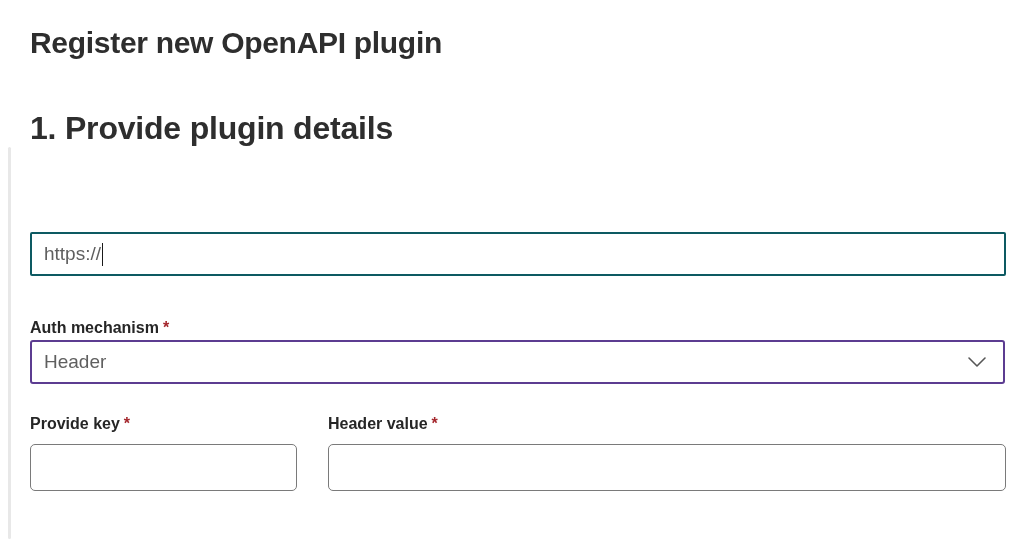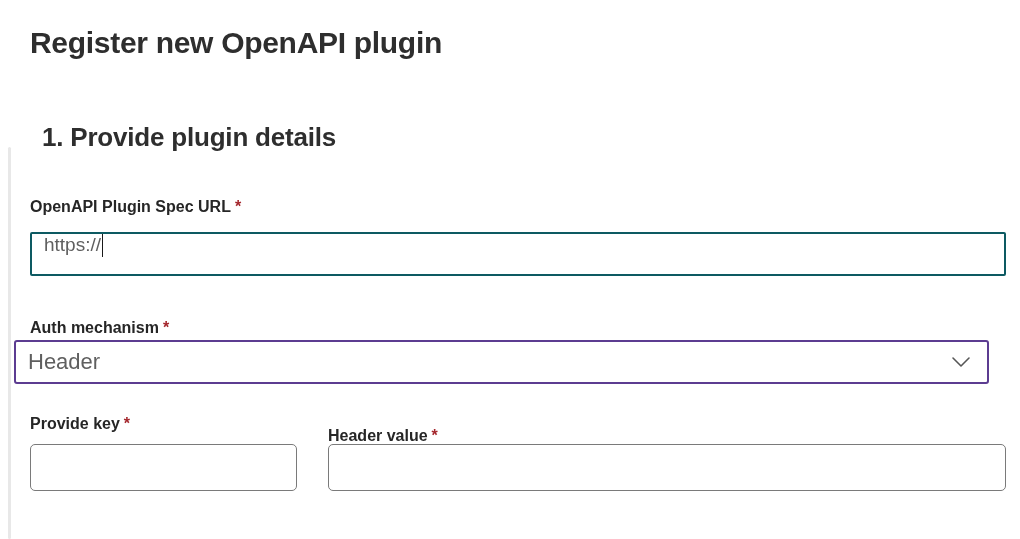--- a/index.html
+++ b/index.html
@@ -23,54 +23,54 @@
   .left-divider{
     position:absolute;left:8px;top:147px;width:3px;height:392px;
     background:#e8e8e8;border-radius:2px;
   }
   .page-title{
     position:absolute;left:30px;top:26px;margin:0;
     font-size:30px;font-weight:700;color:#2e2e2e;letter-spacing:-0.3px;
     white-space:nowrap;
   }
   .section-heading{
-    position:absolute;left:30px;top:110px;margin:12px;
-    font-size:26px;font-weight:700;color:#2e2e2e;letter-spacing:-0.2px;
+    position:absolute;left:30px;top:110px;margin:0;
+    font-size:32px;font-weight:700;color:#2e2e2e;letter-spacing:-0.2px;
     white-space:nowrap;
   }
   .field-label{
     position:absolute;
     font-size:16px;font-weight:600;color:var(--text-dark);
     white-space:nowrap;line-height:20px;
   }
   .lbl-spec-url{left:30px;top:197px;}
   .lbl-auth{left:30px;top:318px;}
   .lbl-header-key{left:30px;top:414px;}
-  .lbl-header-value{left:328px;top:414px;margin-top:12px;}
+  .lbl-header-value{left:328px;top:414px;}
   .asterisk{color:var(--required-red);font-weight:600;padding-left:4px;}
   .textbox-focused{
     position:absolute;left:30px;top:232px;width:976px;height:44px;
     border:2.5px solid var(--focus-border-teal);
     border-radius:2px;background:#fff;
-    display:flex;
+    display:flex;align-items:center;
     padding:0 12px;
     font-size:19px;color:var(--input-text);
     white-space:pre;cursor:text;
   }
   .caret{
     display:inline-block;width:1.5px;height:23px;
     background:#1a1a1a;margin:0 0.5px;vertical-align:middle;
   }
   .dropdown{
-    position:absolute;left:14px;top:340px;width:975px;height:44px;
+    position:absolute;left:30px;top:340px;width:975px;height:44px;
     border:2px solid var(--dropdown-border-purple);
     border-radius:3px;background:#fff;
     display:flex;align-items:center;justify-content:space-between;
     padding:0 16px 0 12px;
-    font-size:22px;color:var(--input-text);
+    font-size:19px;color:var(--input-text);
     cursor:pointer;
   }
   .chevron{display:flex;align-items:center;}
   .plain-input{
     position:absolute;top:444px;height:47px;
     border:1px solid var(--input-border-gray);
     border-radius:5px;background:#fff;
     padding:0 12px;font-size:19px;color:var(--input-text);
     font-family:"Liberation Sans", sans-serif;
     outline:none;
@@ -82,23 +82,20 @@
 <body>
 
 <div class="screen">
 
   <div class="left-divider"></div>
 
   <h1 class="page-title">Register new OpenAPI plugin</h1>
 
   <h2 class="section-heading">1. Provide plugin details</h2>
 
-  <div class="field-label lbl-spec-url">
-    <span>OpenAPI Plugin Spec URL</span><span class="asterisk">*</span>
-  </div>
 
   <div class="textbox-focused" role="textbox">
     <span>https://</span><span class="caret"></span>
   </div>
 
   <div class="field-label lbl-auth">
     <span>Auth mechanism</span><span class="asterisk">*</span>
   </div>
 
   <div class="dropdown" role="combobox">

